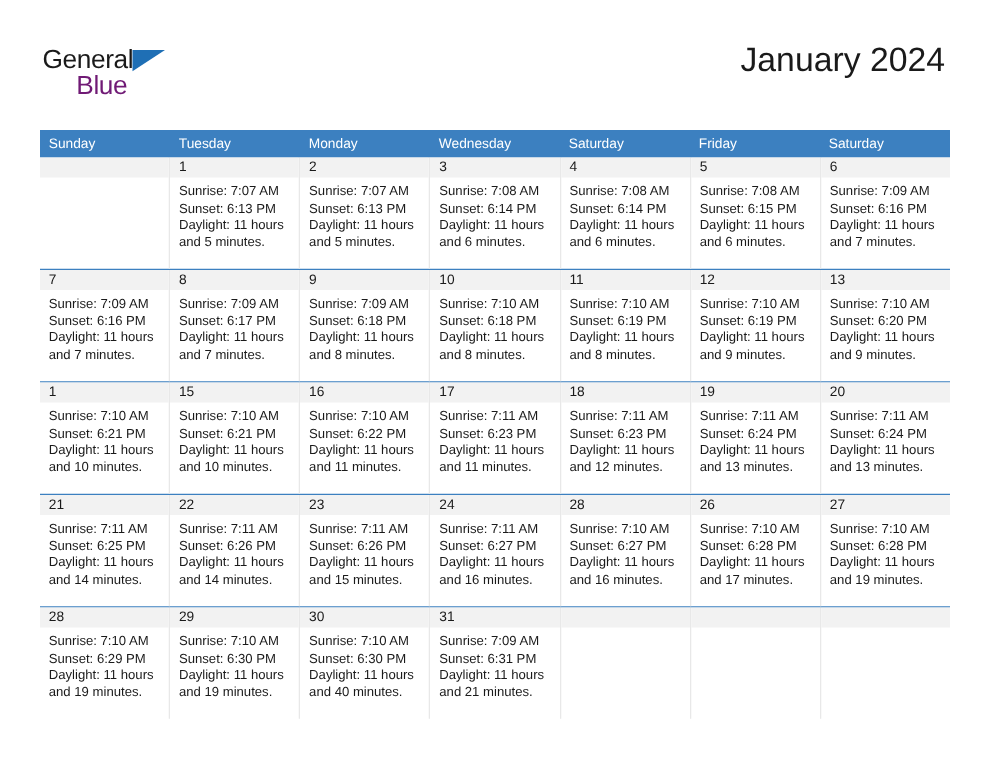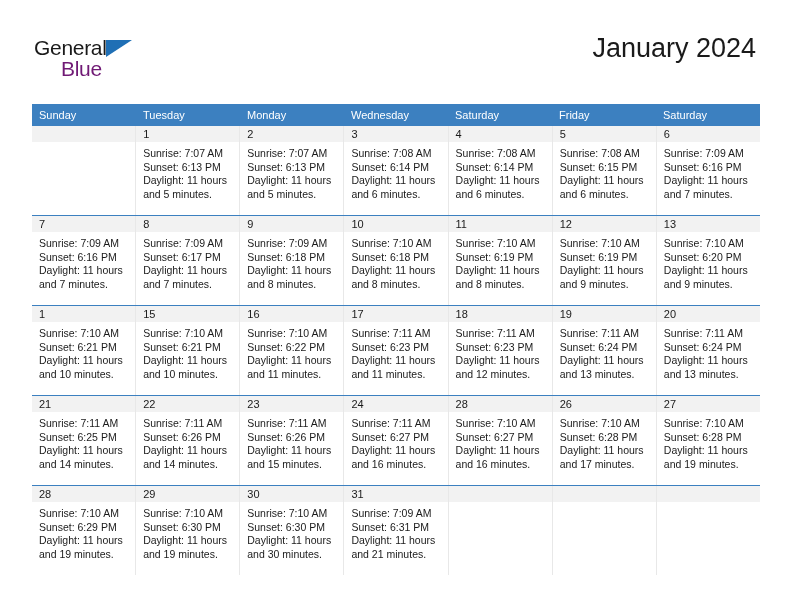--- a/index.html
+++ b/index.html
@@ -461,21 +461,21 @@
                 <div>Daylight: 11 hours</div>
                 <div>and 19 minutes.</div>
               </div>
             </div>
             <div class="daycell">
               <div class="daynum-band">30</div>
               <div class="dayinfo">
                 <div>Sunrise: 7:10 AM</div>
                 <div>Sunset: 6:30 PM</div>
                 <div>Daylight: 11 hours</div>
-                <div>and 30 minutes.</div>
+                <div>and 40 minutes.</div>
               </div>
             </div>
             <div class="daycell">
               <div class="daynum-band">31</div>
               <div class="dayinfo">
                 <div>Sunrise: 7:09 AM</div>
                 <div>Sunset: 6:31 PM</div>
                 <div>Daylight: 11 hours</div>
                 <div>and 21 minutes.</div>
               </div>

